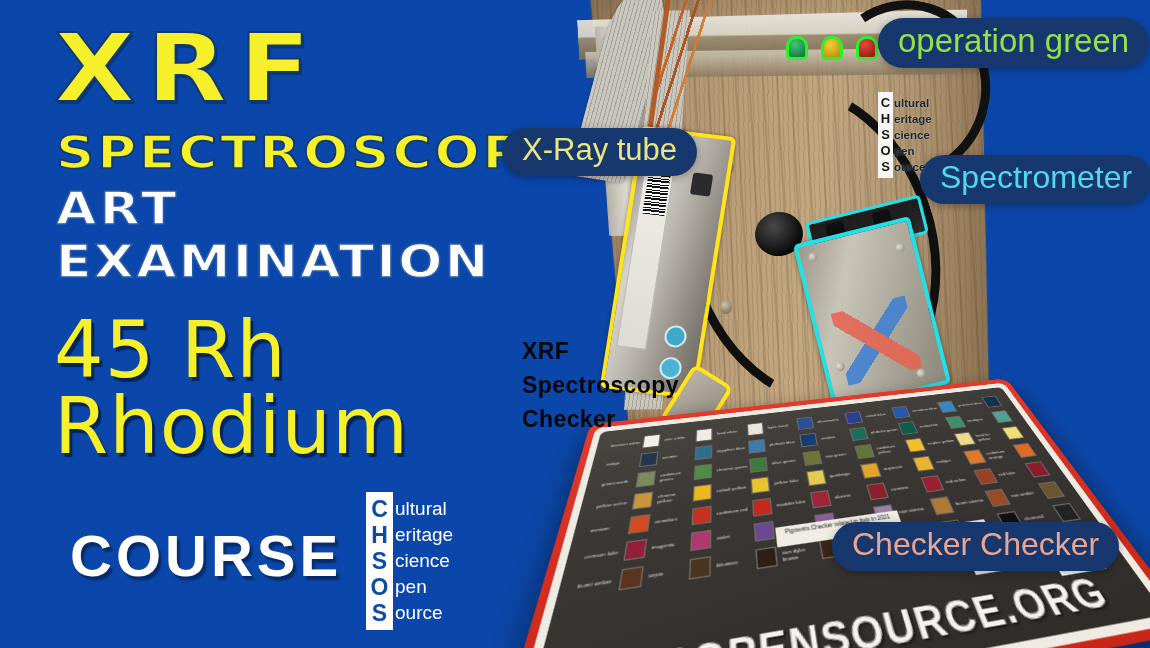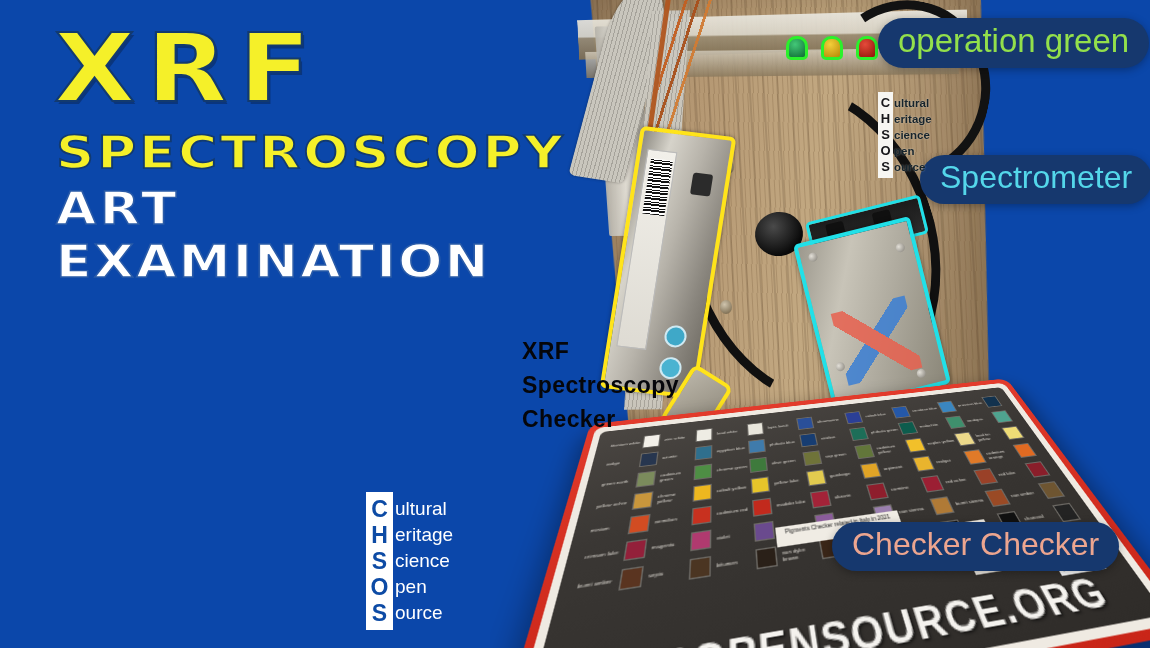--- a/index.html
+++ b/index.html
@@ -486,21 +486,26 @@
 </head>
 <body>
 
 <div id="stage">
 
   <div class="title-xrf">XRF</div>
   <div class="title-spect">SPECTROSCOPY</div>
   <div class="title-art">ART</div>
   <div class="title-exam">EXAMINATION</div>
 
-
+  <div class="title-elem">
+    <span class="l1">45 Rh</span>
+    <span class="l2">Rhodium</span>
+  </div>
+
+  <div class="title-course">COURSE</div>
 
   <div class="chsos-logo">
     <div class="chsos-strip">
       <span>C</span>
       <span>H</span>
       <span>S</span>
       <span>O</span>
       <span>S</span>
     </div>
     <div class="chsos-words">
@@ -824,20 +829,21 @@
     <div class="wds">
       <span>ultural</span>
       <span>eritage</span>
       <span>cience</span>
       <span>pen</span>
       <span>ource</span>
     </div>
   </div>
 
   <div class="pill" id="pill-alarm">operation green</div>
+  <div class="pill" id="pill-xray">X-Ray tube</div>
   <div class="pill" id="pill-spectro">Spectrometer</div>
   <div class="pill" id="pill-pigments">Checker Checker</div>
 
   <div class="blacklabel">
     <span>XRF</span>
     <span>Spectroscopy</span>
     <span>Checker</span>
   </div>
 
 </div>

